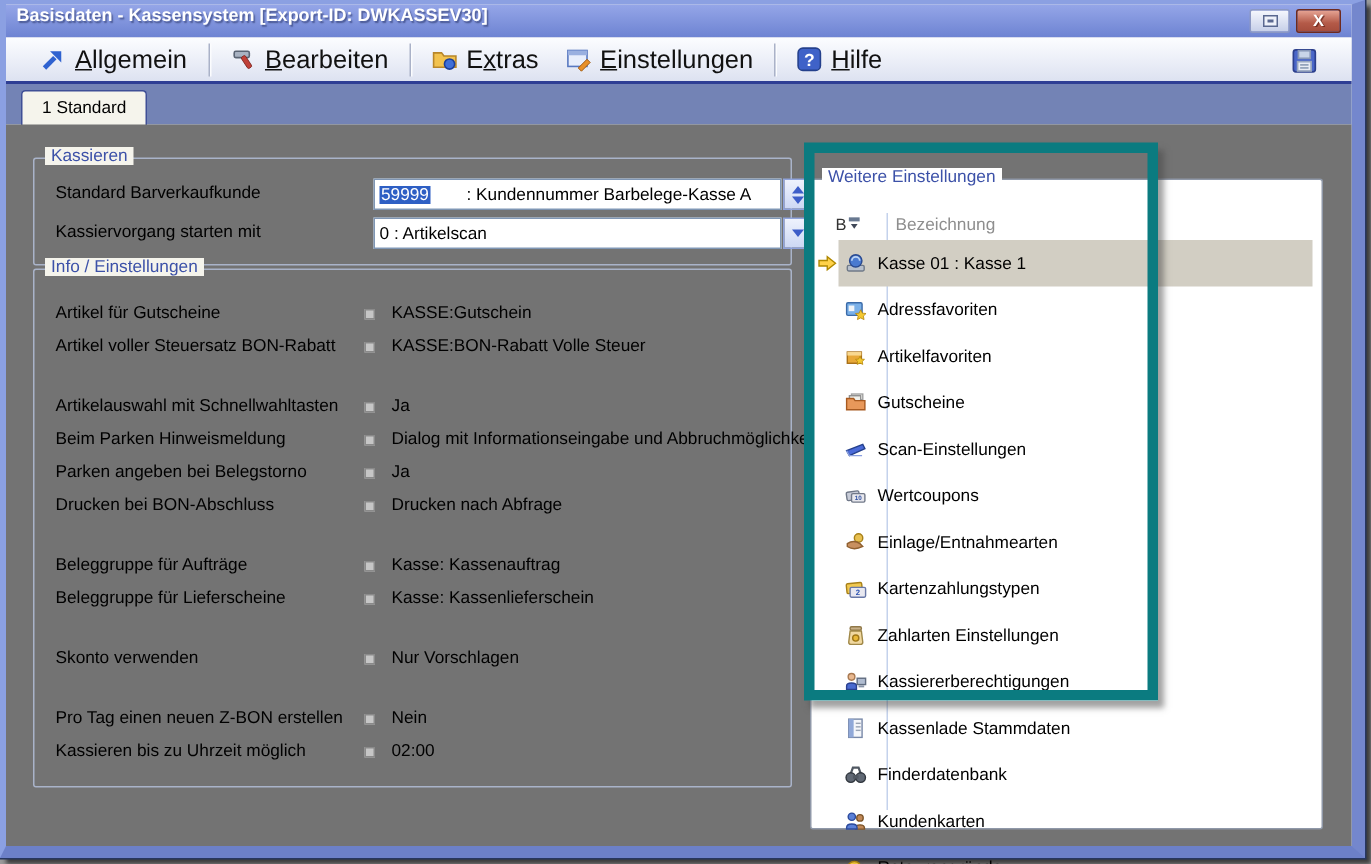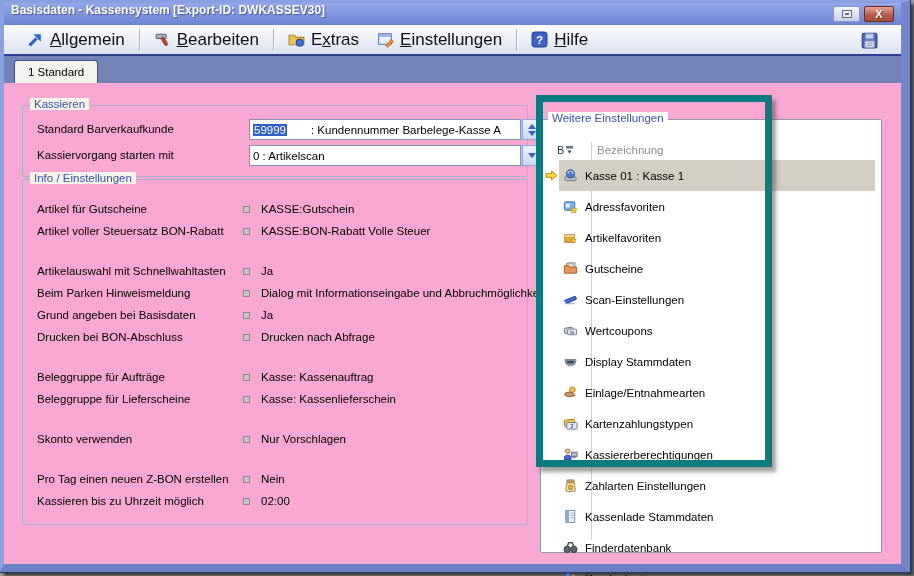--- a/index.html
+++ b/index.html
@@ -45,21 +45,21 @@
   .save-btn { position:absolute; right:23px; top:6px; width:18px; height:18px; }
   .save-btn svg { width:100%; height:100%; }
 
   
   .tabstrip { height:27px; flex:0 0 27px; position:relative; background:#7383b5; }
   .tab { position:absolute; left:10px; top:4px; height:24px;
     background:#f5f4ec; border:1px solid #3f4f96; border-bottom:none;
     border-radius:3px 3px 0 0; padding:0 13px; font-size:11.5px; line-height:22px; color:#000; }
 
   
-  .content { flex:1; position:relative; background:#f9a8d4; }
+  .content { flex:1; position:relative; background:#737373; }
 
   .group { position:absolute; border:1px solid #a9b3c9; border-radius:2px; }
   .glabel { position:absolute; top:-8px; left:7px; background:#f5f4ec;
     padding:0 4px; color:#3c51a8; font-size:11.5px; white-space:nowrap; }
 
   #g-kassieren { left:18px; top:22px; width:506px; height:72px; }
   #g-info     { left:18px; top:96px; width:506px; height:346px; }
   #g-weitere  { left:536px; top:36px; width:342px; height:434px;
     background:#fff; border-color:#8f98a8; }
   #g-weitere .glabel { background:#fff; }
@@ -230,21 +230,21 @@
             <span class="ilabel">Artikelauswahl mit Schnellwahltasten</span>
             <span class="ibullet"></span>
             <span class="ival">Ja</span>
           </div>
           <div class="irow">
             <span class="ilabel">Beim Parken Hinweismeldung</span>
             <span class="ibullet"></span>
             <span class="ival">Dialog mit Informationseingabe und Abbruchmöglichkeit</span>
           </div>
           <div class="irow">
-            <span class="ilabel">Grund angeben bei Basisdaten</span>
+            <span class="ilabel">Parken angeben bei Belegstorno</span>
             <span class="ibullet"></span>
             <span class="ival">Ja</span>
           </div>
           <div class="irow">
             <span class="ilabel">Drucken bei BON-Abschluss</span>
             <span class="ibullet"></span>
             <span class="ival">Drucken nach Abfrage</span>
           </div>
           <div class="irow gap">
             <span class="ilabel">Beleggruppe für Aufträge</span>
@@ -367,78 +367,65 @@
                 </svg>
               </span>
               <span class="ltext">Wertcoupons</span>
             </span>
           </div>
           <div class="lrow">
             <span class="arrowslot"></span>
             <span class="lrow-inner">
               <span class="lic">
                 <svg viewBox="0 0 16 16">
-                  <path d="M2 6 h12 l-1.5 5 h-9 z" fill="#c4ccd8" stroke="#687080"></path>
-                  <path d="M3.5 7 h9 l-.8 3 h-7.4 z" fill="#3a4a5c"></path>
-                  <rect x="5" y="11.5" width="6" height="1.6" fill="#98a0ac"></rect>
-                </svg>
-              </span>
-              <span class="ltext">Display Stammdaten</span>
-            </span>
-          </div>
-          <div class="lrow">
-            <span class="arrowslot"></span>
-            <span class="lrow-inner">
-              <span class="lic">
-                <svg viewBox="0 0 16 16">
                   <circle cx="10" cy="5" r="3" fill="#e8c050" stroke="#a88018"></circle>
                   <path d="M2 9 c3 -2 6 -2 9 0 l2 2 c-4 2 -8 2 -11 0 z" fill="#c89060" stroke="#906030"></path>
                 </svg>
               </span>
               <span class="ltext">Einlage/Entnahmearten</span>
             </span>
           </div>
           <div class="lrow">
             <span class="arrowslot"></span>
             <span class="lrow-inner">
               <span class="lic">
                 <svg viewBox="0 0 16 16">
                   <rect x="1.5" y="4" width="11" height="7" rx="1" fill="#f0c850" stroke="#a88018" transform="rotate(-6 7 7.5)"></rect>
                   <rect x="4" y="7" width="11" height="7" rx="1" fill="#e8e8f0" stroke="#6878a8"></rect>
                   <text x="9.5" y="12.6" font-size="5.5" fill="#2850b0" text-anchor="middle" font-weight="bold" font-family="sans-serif">2</text>
                 </svg>
               </span>
               <span class="ltext">Kartenzahlungstypen</span>
+            </span>
+          </div>
+          <div class="lrow">
+            <span class="arrowslot"></span>
+            <span class="lrow-inner">
+              <span class="lic">
+                <svg viewBox="0 0 16 16">
+                  <rect x="4" y="2" width="8" height="2.4" rx="1" fill="#c8b088" stroke="#907848"></rect>
+                  <path d="M4 5 h8 l1 8 a1.5 1.5 0 0 1 -1.5 1.5 h-7 a1.5 1.5 0 0 1 -1.5 -1.5 z" fill="#f0d8a0" stroke="#a08848"></path>
+                  <circle cx="8" cy="10" r="2.2" fill="#e8b838" stroke="#a07818"></circle>
+                </svg>
+              </span>
+              <span class="ltext">Zahlarten Einstellungen</span>
             </span>
           </div>
           <div class="lrow">
             <span class="arrowslot"></span>
             <span class="lrow-inner">
               <span class="lic">
                 <svg viewBox="0 0 16 16">
                   <rect x="9" y="5.5" width="6" height="4.5" fill="#b0bcd0" stroke="#606c80"></rect>
                   <rect x="10" y="10.6" width="4" height="1.4" fill="#8894a8"></rect>
                   <circle cx="5" cy="4.5" r="2.4" fill="#e8b890" stroke="#a87850"></circle>
                   <path d="M1.5 11 c0 -2.8 7 -2.8 7 0 v2.5 h-7 z" fill="#4a6ad0" stroke="#2a4090"></path>
                 </svg>
               </span>
               <span class="ltext">Kassiererberechtigungen</span>
-            </span>
-          </div>
-          <div class="lrow">
-            <span class="arrowslot"></span>
-            <span class="lrow-inner">
-              <span class="lic">
-                <svg viewBox="0 0 16 16">
-                  <rect x="4" y="2" width="8" height="2.4" rx="1" fill="#c8b088" stroke="#907848"></rect>
-                  <path d="M4 5 h8 l1 8 a1.5 1.5 0 0 1 -1.5 1.5 h-7 a1.5 1.5 0 0 1 -1.5 -1.5 z" fill="#f0d8a0" stroke="#a08848"></path>
-                  <circle cx="8" cy="10" r="2.2" fill="#e8b838" stroke="#a07818"></circle>
-                </svg>
-              </span>
-              <span class="ltext">Zahlarten Einstellungen</span>
             </span>
           </div>
           <div class="lrow">
             <span class="arrowslot"></span>
             <span class="lrow-inner">
               <span class="lic">
                 <svg viewBox="0 0 16 16">
                   <rect x="3" y="1.5" width="9.5" height="13" fill="#f4f6fa" stroke="#7888a8"></rect>
                   <rect x="3" y="1.5" width="3.5" height="13" fill="#90a8d8"></rect>
                   <rect x="8" y="4" width="3.5" height="1" fill="#9aa4b4"></rect>

